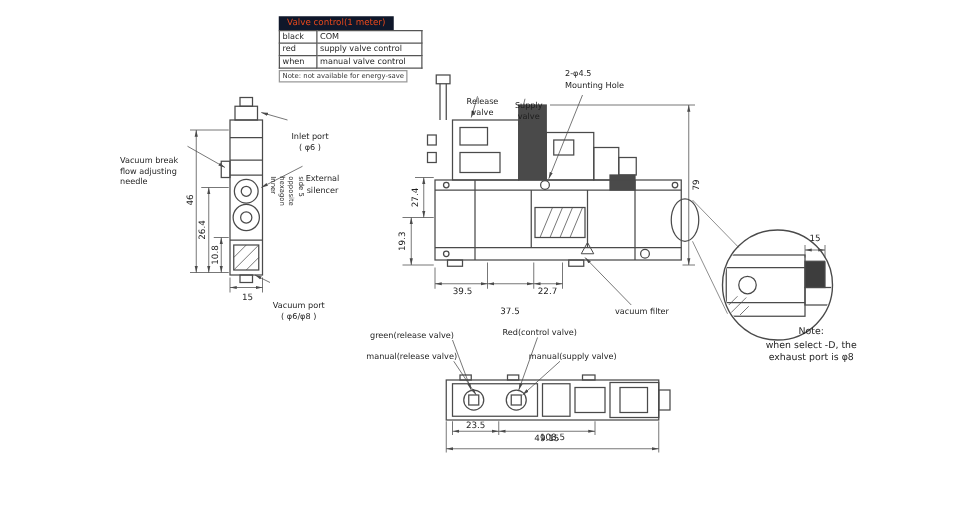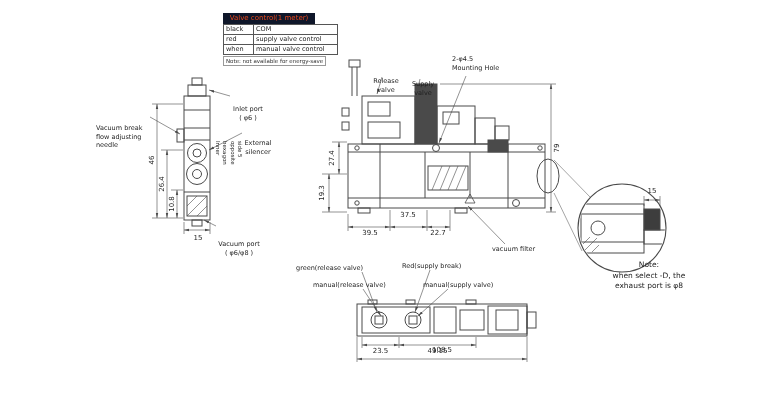--- a/index.html
+++ b/index.html
@@ -222,30 +222,30 @@
   <div class="lbl ctr" style="left:366px; top:57px; width:40px;">Release
 valve</div>
   <div class="lbl ctr" style="left:405px; top:60px; width:36px;">Supply
 valve</div>
   <div class="lbl" style="left:452px; top:55px; width:64px;">2-φ4.5
 Mounting Hole</div>
   <div class="lbl" style="left:492px; top:245px; width:60px;">vacuum filter</div>
   <div class="dim rot" style="left:318px; top:154px; width:28px; height:8px;">27.4</div>
   <div class="dim rot" style="left:308px; top:189px; width:28px; height:8px;">19.3</div>
   <div class="dim" style="left:352px; top:229px; width:36px;">39.5</div>
-  <div class="dim" style="left:390px; top:211px; width:36px;">37.5</div>
+  <div class="dim" style="left:390px; top:245px; width:36px;">37.5</div>
   <div class="dim" style="left:421px; top:229px; width:34px;">22.7</div>
   <div class="dim rot" style="left:543px; top:144px; width:28px; height:8px;">79</div>
 
   <div class="dim" style="left:642px; top:187px; width:20px;">15</div>
   <div class="lbl note-text" style="left:589px; top:260px; width:120px;">Note:
 when select -D, the
 exhaust port is φ8</div>
 
   <div class="lbl" style="left:296px; top:264px;">green(release valve)</div>
-  <div class="lbl" style="left:402px; top:262px;">Red(supply break)</div>
-  <div class="lbl" style="left:293px; top:281px;margin-left:20px;">manual(release valve)</div>
+  <div class="lbl" style="left:402px; top:262px;">Red(control valve)</div>
+  <div class="lbl" style="left:293px; top:281px;">manual(release valve)</div>
   <div class="lbl" style="left:423px; top:281px;">manual(supply valve)</div>
-  <div class="dim" style="left:362px; top:347px; width:37px;">23.5</div>
+  <div class="dim" style="left:362px; top:336px; width:37px;">23.5</div>
   <div class="dim" style="left:417px; top:347px; width:41px;">49.15</div>
   <div class="dim" style="left:420px; top:346px; width:44px;">108.5</div>
 
 </div>
 
 </body></html>

